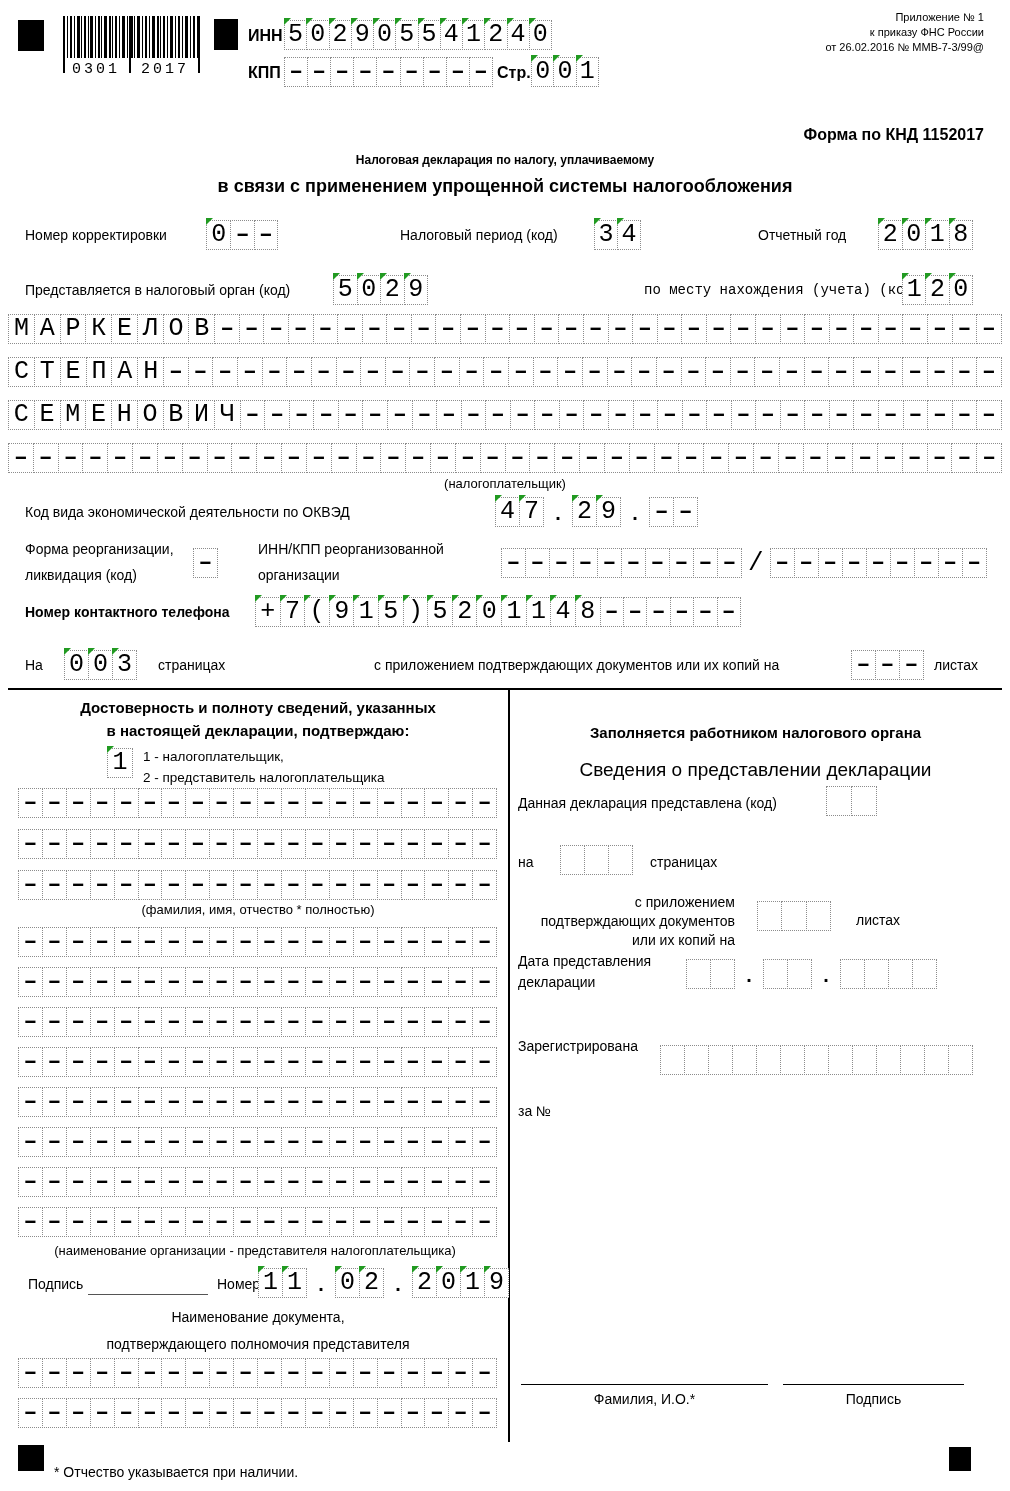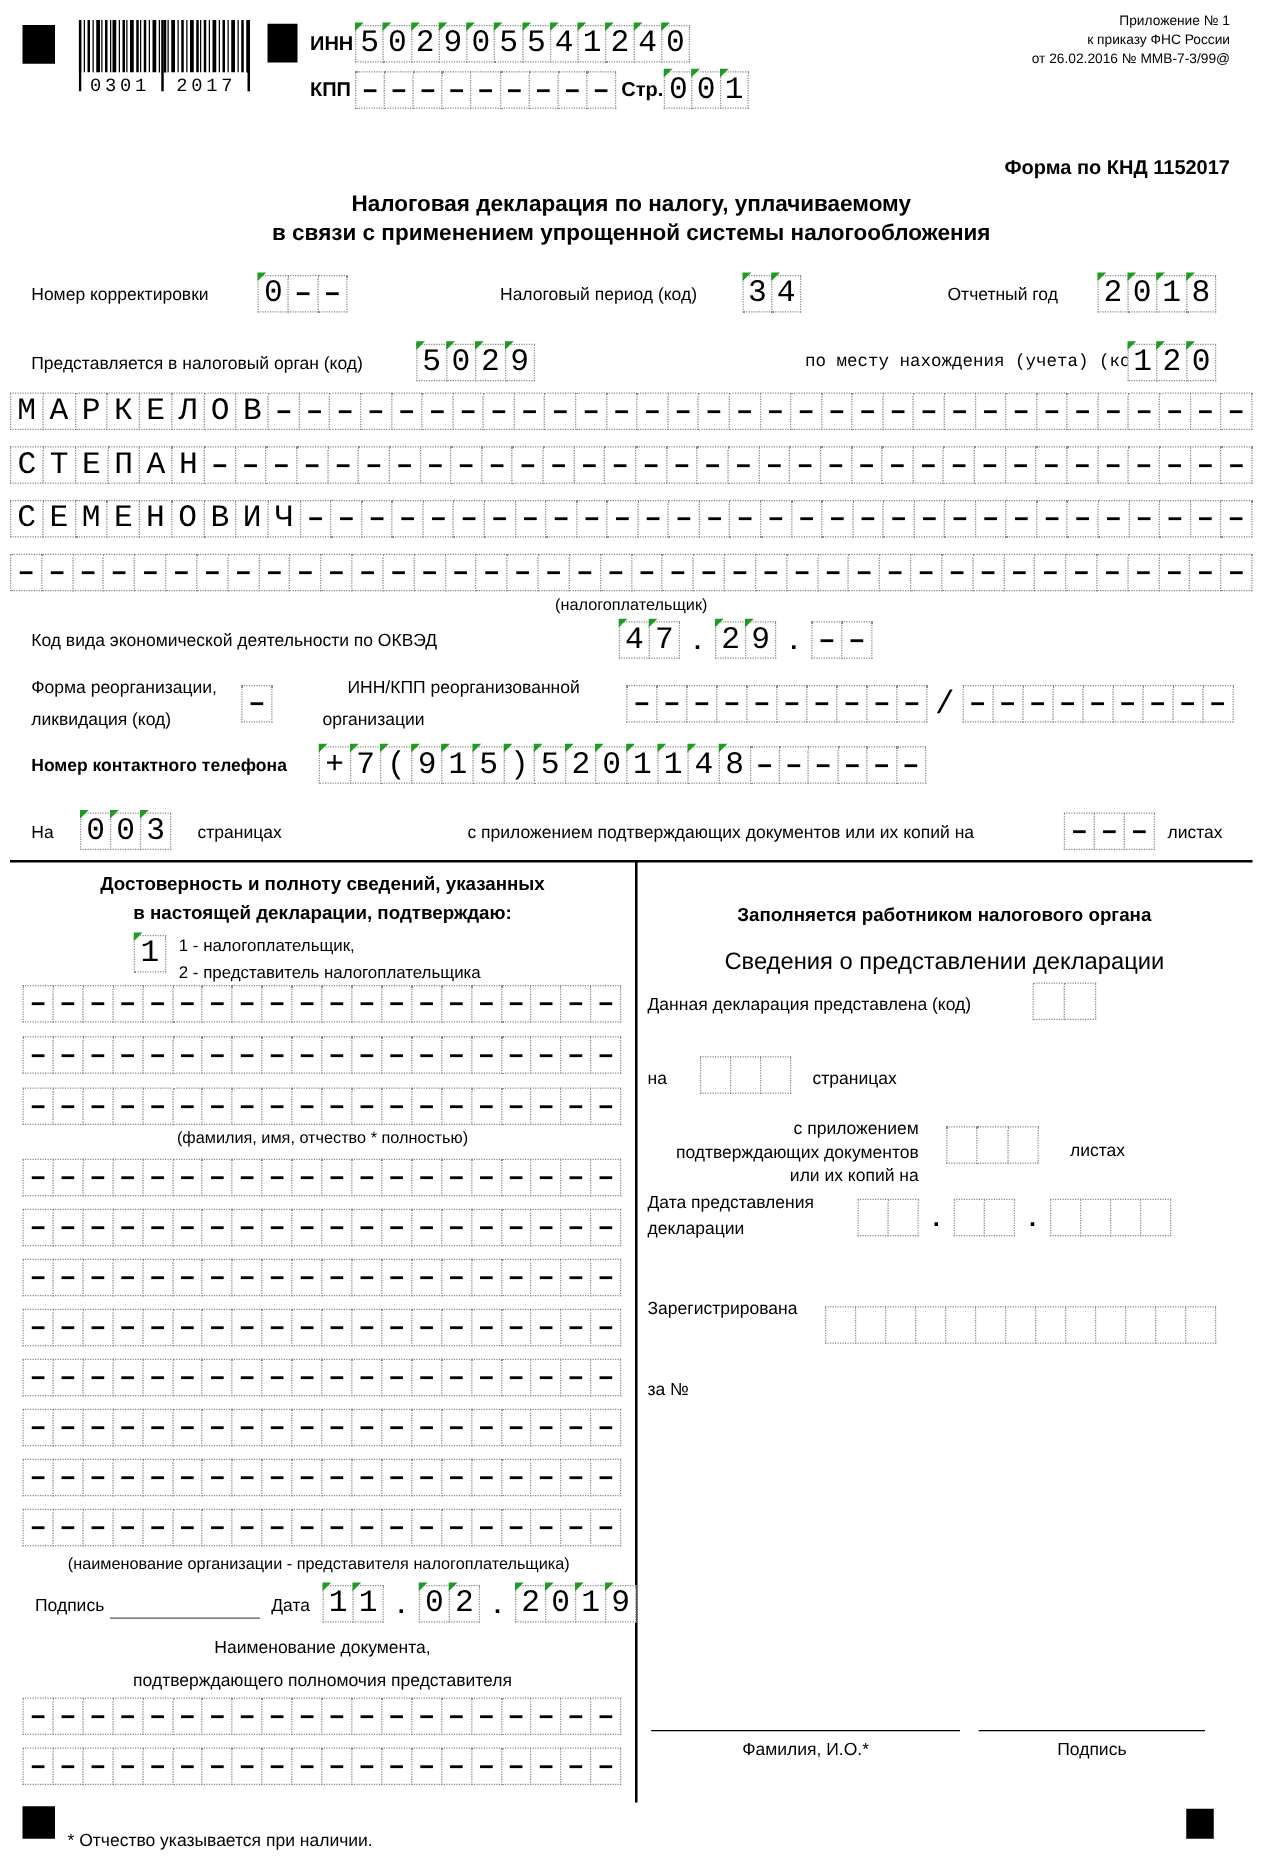--- a/index.html
+++ b/index.html
@@ -135,21 +135,21 @@
       <span class="cell mk">1</span>
     </div>
 
   <div class="abs sm rt" style="right:26px;top:10px;">
     <div>Приложение № 1</div>
     <div>к приказу ФНС России</div>
     <div>от 26.02.2016 № ММВ-7-3/99@</div>
   </div>
   <div class="abs b rt" style="right:26px;top:126px;font-size:16px;">Форма по КНД 1152017</div>
 
-  <div class="abs ctr b" style="left:0;top:153px;width:1010px;font-size:18px;">Налоговая декларация по налогу, уплачиваемому</div>
+  <div class="abs ctr b" style="left:0;top:153px;width:1010px;font-size:12px;">Налоговая декларация по налогу, уплачиваемому</div>
   <div class="abs ctr b" style="left:0;top:176px;width:1010px;font-size:18px;">в связи с применением упрощенной системы налогообложения</div>
 
   <div class="abs lbl" style="left:25px;top:227px;">Номер корректировки</div>
   <div class="abs cellrow" style="left:206px;top:220px;width:72px;">
       <span class="cell mk">0</span>
       <span class="cell dash">–</span>
       <span class="cell dash">–</span>
     </div>
   <div class="abs lbl" style="left:400px;top:227px;">Налоговый период (код)</div>
   <div class="abs cellrow" style="left:594px;top:220px;width:47px;">
@@ -364,21 +364,21 @@
         <span class="cell dash">–</span>
         <span class="cell dash">–</span>
       </div>
   </div>
 
   <div class="abs lbl" style="left:25px;top:541px;">Форма реорганизации,</div>
   <div class="abs lbl" style="left:25px;top:567px;">ликвидация (код)</div>
   <div class="abs cellrow" style="left:193px;top:548px;width:25px;">
       <span class="cell dash">–</span>
     </div>
-  <div class="abs lbl" style="left:258px;top:541px;margin-left:20px;">ИНН/КПП реорганизованной</div>
+  <div class="abs lbl" style="left:258px;top:541px;">ИНН/КПП реорганизованной</div>
   <div class="abs lbl" style="left:258px;top:567px;">организации</div>
   <div class="abs" style="left:501px;top:548px;display:flex;">
     <div class="cellrow" style="width:241px;">
         <span class="cell dash">–</span>
         <span class="cell dash">–</span>
         <span class="cell dash">–</span>
         <span class="cell dash">–</span>
         <span class="cell dash">–</span>
         <span class="cell dash">–</span>
         <span class="cell dash">–</span>
@@ -692,21 +692,21 @@
       <span class="cell dash">–</span>
       <span class="cell dash">–</span>
       <span class="cell dash">–</span>
       <span class="cell dash">–</span>
       <span class="cell dash">–</span>
     </div>
   <div class="abs ctr cap" style="left:0px;top:1243px;width:510px;">(наименование организации - представителя налогоплательщика)</div>
 
   <div class="abs lbl" style="left:28px;top:1276px;">Подпись</div>
   <div class="sigline" style="left:88px;top:1294px;width:120px;"></div>
-  <div class="abs lbl" style="left:217px;top:1276px;">Дата</div>
+  <div class="abs lbl" style="left:217px;top:1276px;">Номер</div>
   <div class="abs" style="left:258px;top:1268px;display:flex;">
     <div class="cellrow" style="width:49px;">
         <span class="cell mk">1</span>
         <span class="cell mk">1</span>
       </div>
     <span class="dot">.</span>
     <div class="cellrow" style="width:49px;">
         <span class="cell mk">0</span>
         <span class="cell mk">2</span>
       </div>

